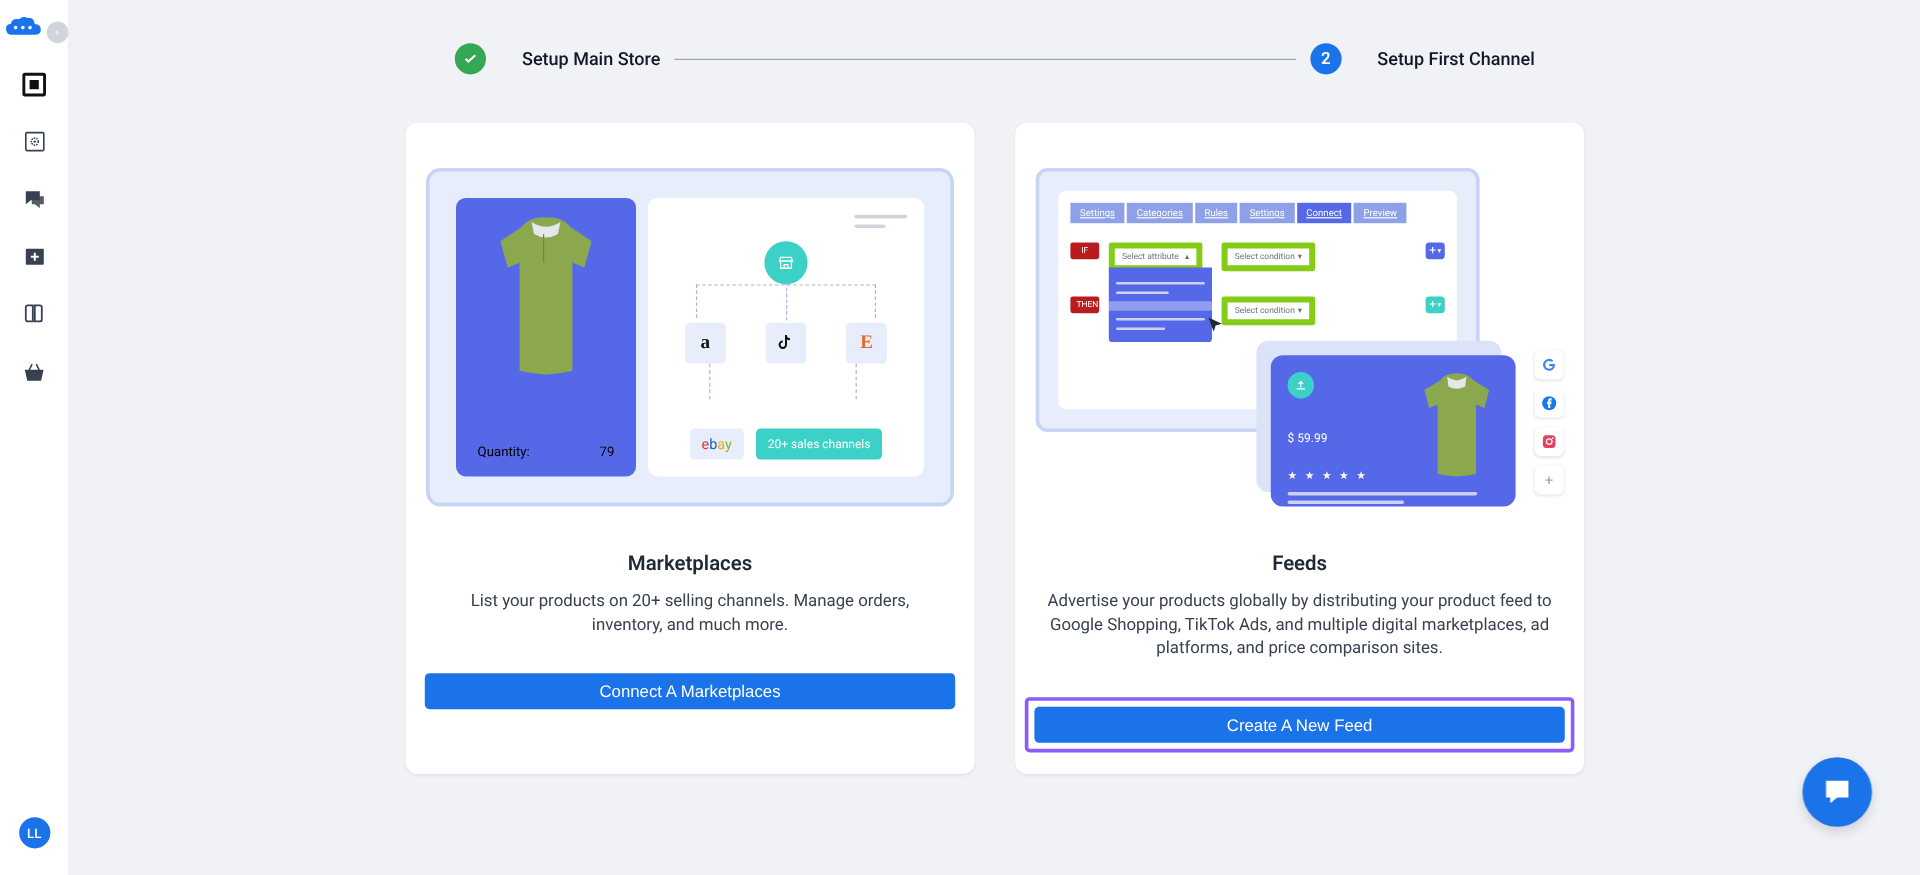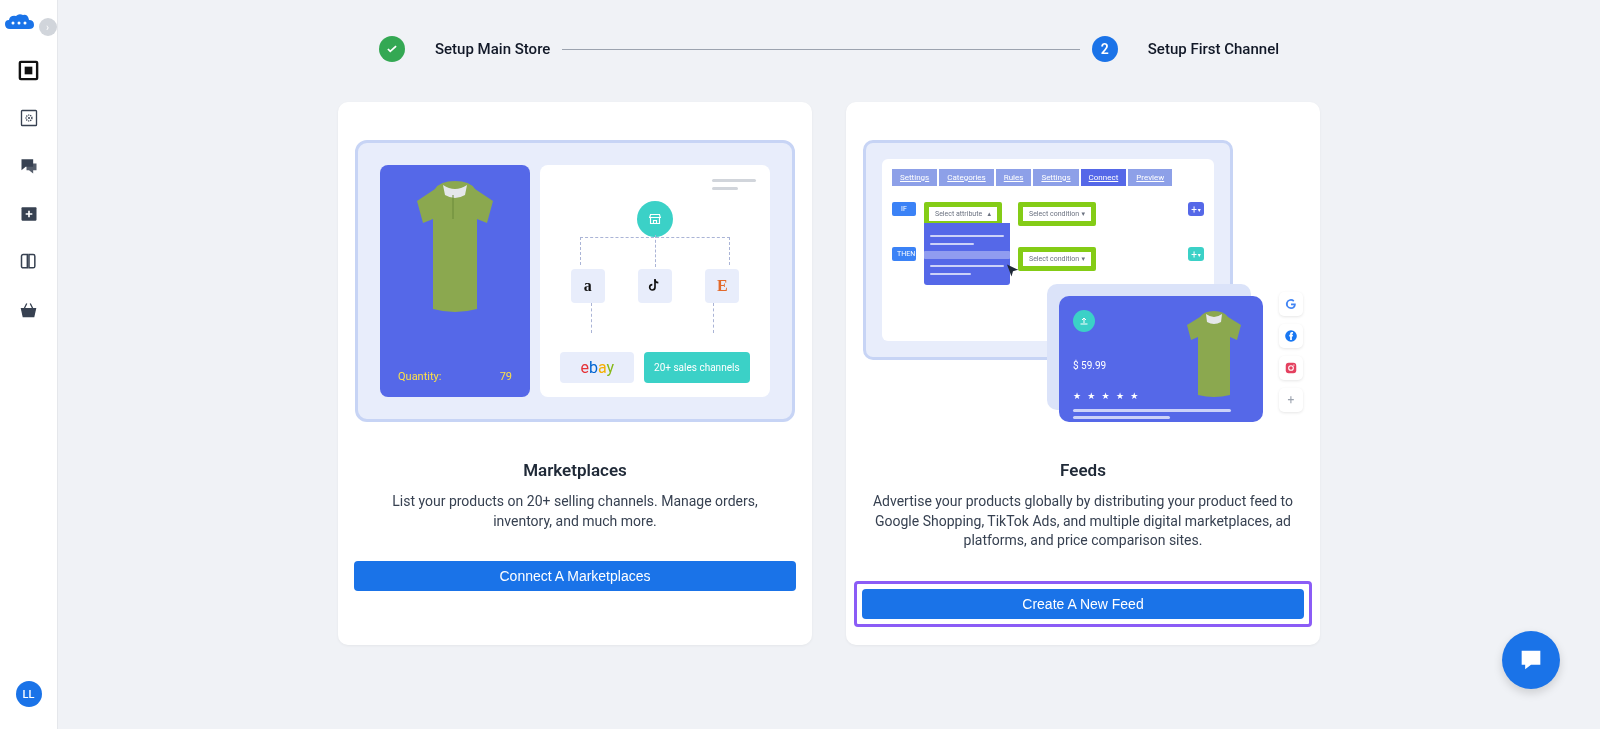--- a/index.html
+++ b/index.html
@@ -141,21 +141,21 @@
 }
 .mp-left {
   width: 150px;
   background: #5568e8;
   border-radius: 8px;
   display: flex;
   flex-direction: column;
   align-items: center;
   justify-content: space-between;
   padding: 14px 10px;
-  color: #fde047;
+  color: #000000;
 }
 .polo-shirt {
   width: 100px; height: 140px;
   position: relative;
 }
 .mp-qty {
   display: flex;
   justify-content: space-between;
   width: 100%;
   font-size: 11px;
@@ -203,22 +203,22 @@
   position: absolute;
   bottom: 14px;
   left: 14px; right: 14px;
   display: flex;
   justify-content: center;
   gap: 10px;
 }
 .mp-ebay {
   background: #e8edfb;
   border-radius: 4px;
-  padding: 6px 20px;
-  font-size: 16px;
+  padding: 6px 10px;
+  font-size: 12px;
 }
 .mp-chip {
   background: #3bd1c7;
   color: #fff;
   border-radius: 4px;
   padding: 6px 10px;
   font-size: 10px;
   display: flex; align-items: center;
 }
 .mp-dashlines {
@@ -282,21 +282,21 @@
 .fd-rules {
   margin-top: 16px;
   display: flex;
   flex-direction: column;
   gap: 8px;
 }
 .fd-rule-row { display: flex; gap: 8px; align-items: flex-start; }
 .fd-pill {
   font-size: 7px;
   color: #fff;
-  background: #3b82f6;
+  background: #b91c1c;
   padding: 3px 5px;
   border-radius: 2px;
   width: 24px;
   text-align: center;
 }
 .fd-select {
   font-size: 7px;
   border: 5px solid #84cc16;
   padding: 3px 6px;
   color: #6b7280;

